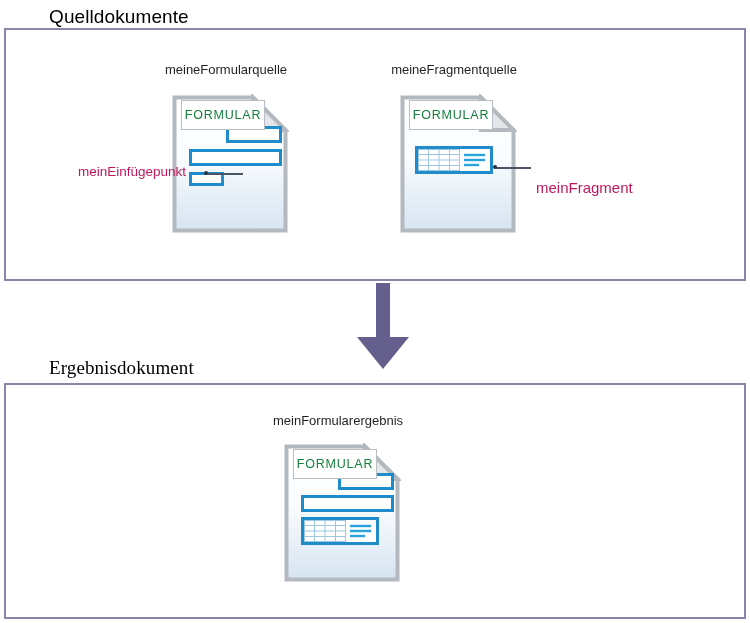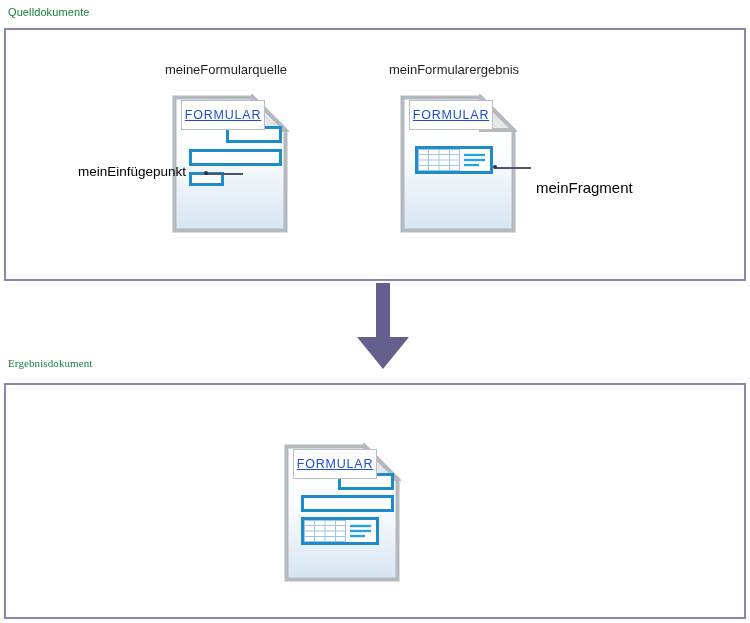--- a/index.html
+++ b/index.html
@@ -12,24 +12,25 @@
     height: 623px;
     position: relative;
     font-family: "Liberation Sans", sans-serif;
     color: #231f20;
     overflow: hidden;
   }
 
   
   .section-caption {
     position: absolute;
-    font-size: 11px;
-    color: #15803d;
+    font-size: 19px;
+    color: #000000;
     letter-spacing: 0.1px;
     white-space: nowrap;
+    margin-left: 41px;
   }
   #caption-quelldokumente { left: 8px;  top: 6px; }
   #caption-ergebnisdokument { left: 8px; top: 357px; font-family: Liberation Serif, serif; }
 
   
   .frame {
     position: absolute;
     border: 2px solid #8a86ab;
     background: #ffffff;
     box-sizing: border-box;
@@ -65,23 +66,22 @@
   .formular-tab {
     position: absolute;
     background: #ffffff;
     border: 1.6px solid #b9bec4;
     box-sizing: border-box;
     display: flex;
     align-items: center;
     justify-content: center;
     font-size: 12.5px;
     letter-spacing: 0.8px;
-    color: #1d4ed8;
+    color: #15803d;
     z-index: 4;
-    text-decoration: underline;
   }
 
   
   .bluebar {
     position: absolute;
     border: 3px solid #1e8ccb;
     background: #ffffff;
     box-sizing: border-box;
     z-index: 3;
   }
@@ -116,21 +116,21 @@
     position: absolute;
     width: 4px;
     height: 4px;
     border-radius: 50%;
     background: #2b3442;
     z-index: 6;
   }
   .callout-label {
     position: absolute;
     font-size: 13.5px;
-    color: #000000;
+    color: #be185d;
     white-space: nowrap;
     z-index: 6;
   }
 
   
   #flow-arrow {
     position: absolute;
     left: 352px;
     top: 283px;
     width: 62px;
@@ -167,21 +167,21 @@
     <div class="bluebar" style="left: 18px; top: 55px;  width: 93px; height: 17px;"></div>
     <div class="bluebar" style="left: 18px; top: 78px;  width: 35px; height: 14px;"></div>
 
     <div class="formular-tab" style="left: 10px; top: 6px; width: 84px; height: 30px;">FORMULAR</div>
   </div>
 
   <div class="callout-label" style="left: 72px; top: 134px;">meinEinfügepunkt</div>
   <div class="leader" style="left: 200px; top: 143px; width: 37px;"></div>
   <div class="leader-dot" style="left: 198px; top: 141px;"></div>
 
-  <div class="doc-title" style="left: 338px; top: 32px; width: 220px;">meinFormularergebnis</div>
+  <div class="doc-title" style="left: 338px; top: 32px; width: 220px;">meineFragmentquelle</div>
 
   <div class="doc" id="doc-fragment-source" style="left: 393px; top: 64px;">
 
     <div class="page">
       <svg width="118" height="140" viewBox="0 0 118 140" xmlns="http://www.w3.org/2000/svg">
         <defs>
           <linearGradient id="pgGrad2" x1="0" y1="0" x2="0" y2="1">
             <stop offset="0%" stop-color="#ffffff"></stop>
             <stop offset="45%" stop-color="#fafcfe"></stop>
             <stop offset="100%" stop-color="#d6e4f1"></stop>
@@ -225,20 +225,21 @@
 <div id="flow-arrow">
   <svg width="62" height="86" viewBox="0 0 62 86" xmlns="http://www.w3.org/2000/svg">
     <path d="M24 0 H38 V54 H57 L31 86 L5 54 H24 Z" fill="#645f8c"></path>
   </svg>
 </div>
 
 <div class="section-caption" id="caption-ergebnisdokument">Ergebnisdokument</div>
 
 <div class="frame" id="result-frame">
 
+  <div class="doc-title" style="left: 222px; top: 28px; width: 220px;">meinFormularergebnis</div>
 
   <div class="doc" id="doc-form-result" style="left: 277px; top: 58px;">
 
     <div class="page">
       <svg width="118" height="140" viewBox="0 0 118 140" xmlns="http://www.w3.org/2000/svg">
         <defs>
           <linearGradient id="pgGrad3" x1="0" y1="0" x2="0" y2="1">
             <stop offset="0%" stop-color="#ffffff"></stop>
             <stop offset="45%" stop-color="#fafcfe"></stop>
             <stop offset="100%" stop-color="#d6e4f1"></stop>

